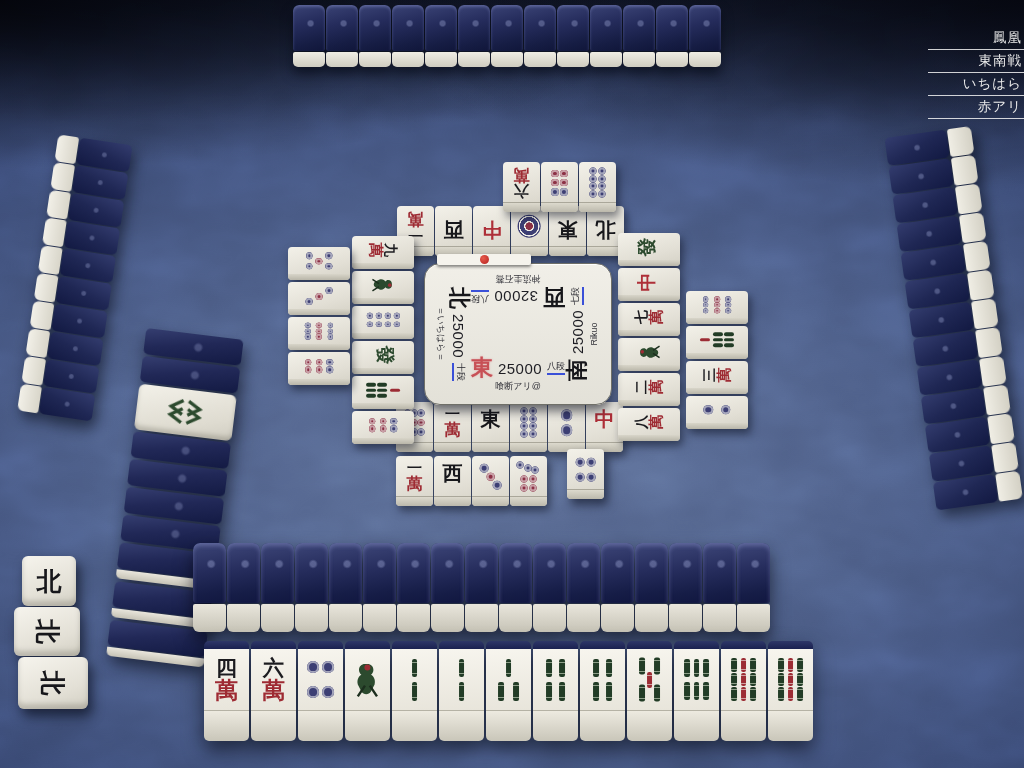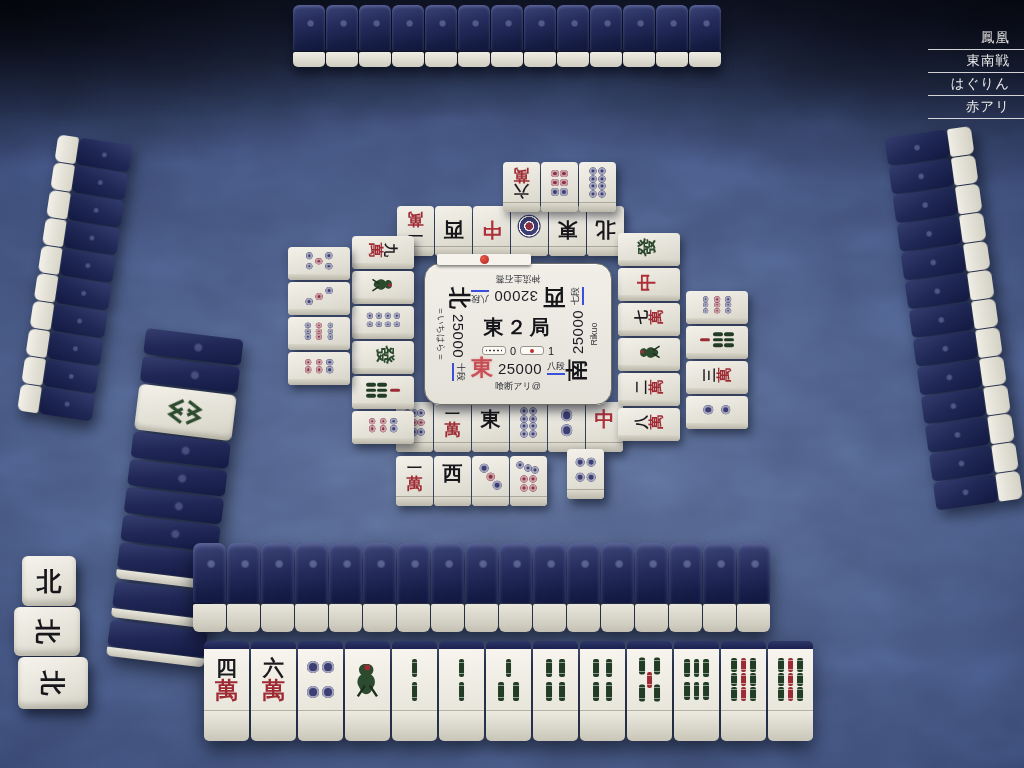--- a/index.html
+++ b/index.html
@@ -144,40 +144,40 @@
 
   
   #bottom-hand{position:absolute;left:204px;top:641px;display:flex;gap:2px;filter:drop-shadow(0 9px 10px rgba(3,6,16,.6));}
   .htile{width:45px;height:100px;cursor:pointer;}
   .hcap{height:8px;background:linear-gradient(#2e3768,#1a2150);border-radius:5px 5px 0 0;}
   .hface{height:61px;position:relative;background:linear-gradient(175deg,#f7f5ee,#e8e5db);}
   .hfront{height:30px;background:linear-gradient(#edeae0,#c9c6b9);border-radius:0 0 5px 5px;border-top:1px solid #b5b2a5;} .hface .mnum{font-size:21px;} .hface .mchr{font-size:23px;}
 
   
   #ruleset{position:absolute;right:0;top:27px;width:96px;}
-  .rrow{height:22px;line-height:21px;text-align:right;padding-right:14px;color:#ececec;font-size:13.5px;
+  .rrow{height:22px;line-height:21px;text-align:right;padding-right:2px;color:#ececec;font-size:13.5px;
       font-family:"Liberation Serif","DejaVu Serif",serif;letter-spacing:1px;border-bottom:1px solid rgba(242,242,242,.85);}
 </style>
 </head>
 <body>
 
 <div id="stage">
   <div class="bg"></div>
   <svg class="noise" width="1024" height="768">
     <filter id="wtr">
         <feTurbulence type="fractalNoise" baseFrequency="0.011 0.02" numOctaves="3" seed="7"></feTurbulence>
       <feColorMatrix type="saturate" values="0"></feColorMatrix>
       </filter>
     <rect width="1024" height="768" filter="url(#wtr)"></rect>
   </svg>
 
   <div id="ruleset">
     <div class="rrow">鳳凰</div>
     <div class="rrow">東南戦</div>
-    <div class="rrow">はぐりん</div>
+    <div class="rrow">いちはら</div>
     <div class="rrow">赤アリ</div>
   </div>
 
   <div id="top-hand">
       <div class="ttile">
         <div class="tb"></div>
         <div class="tw"></div>
       </div>
       <div class="ttile">
         <div class="tb"></div>
@@ -862,29 +862,20 @@
     <div class="pblock p-bottom">
       <div class="pinner">
         <div class="sline">
           <span class="pwind dealer">東</span>
           <span class="pscore">25000</span>
           <span class="prank">八段</span>
         </div>
         <div class="pnamel">喰断アリ@</div>
       </div>
     </div>
-    <div class="p-center">
-      <div class="round">東２局</div>
-      <div class="sticks">
-        <span class="stickicon s100"></span>
-        <span class="scount">0</span>
-        <span class="stickicon s1000"></span>
-        <span class="scount">1</span>
-      </div>
-    </div>
   </div>
 
   <div id="turn-plate">
     <div class="tdot"></div>
   </div>
 
   <div id="bottom-hand">
       <div class="htile">
         <div class="hcap"></div>
         <div class="hface">

